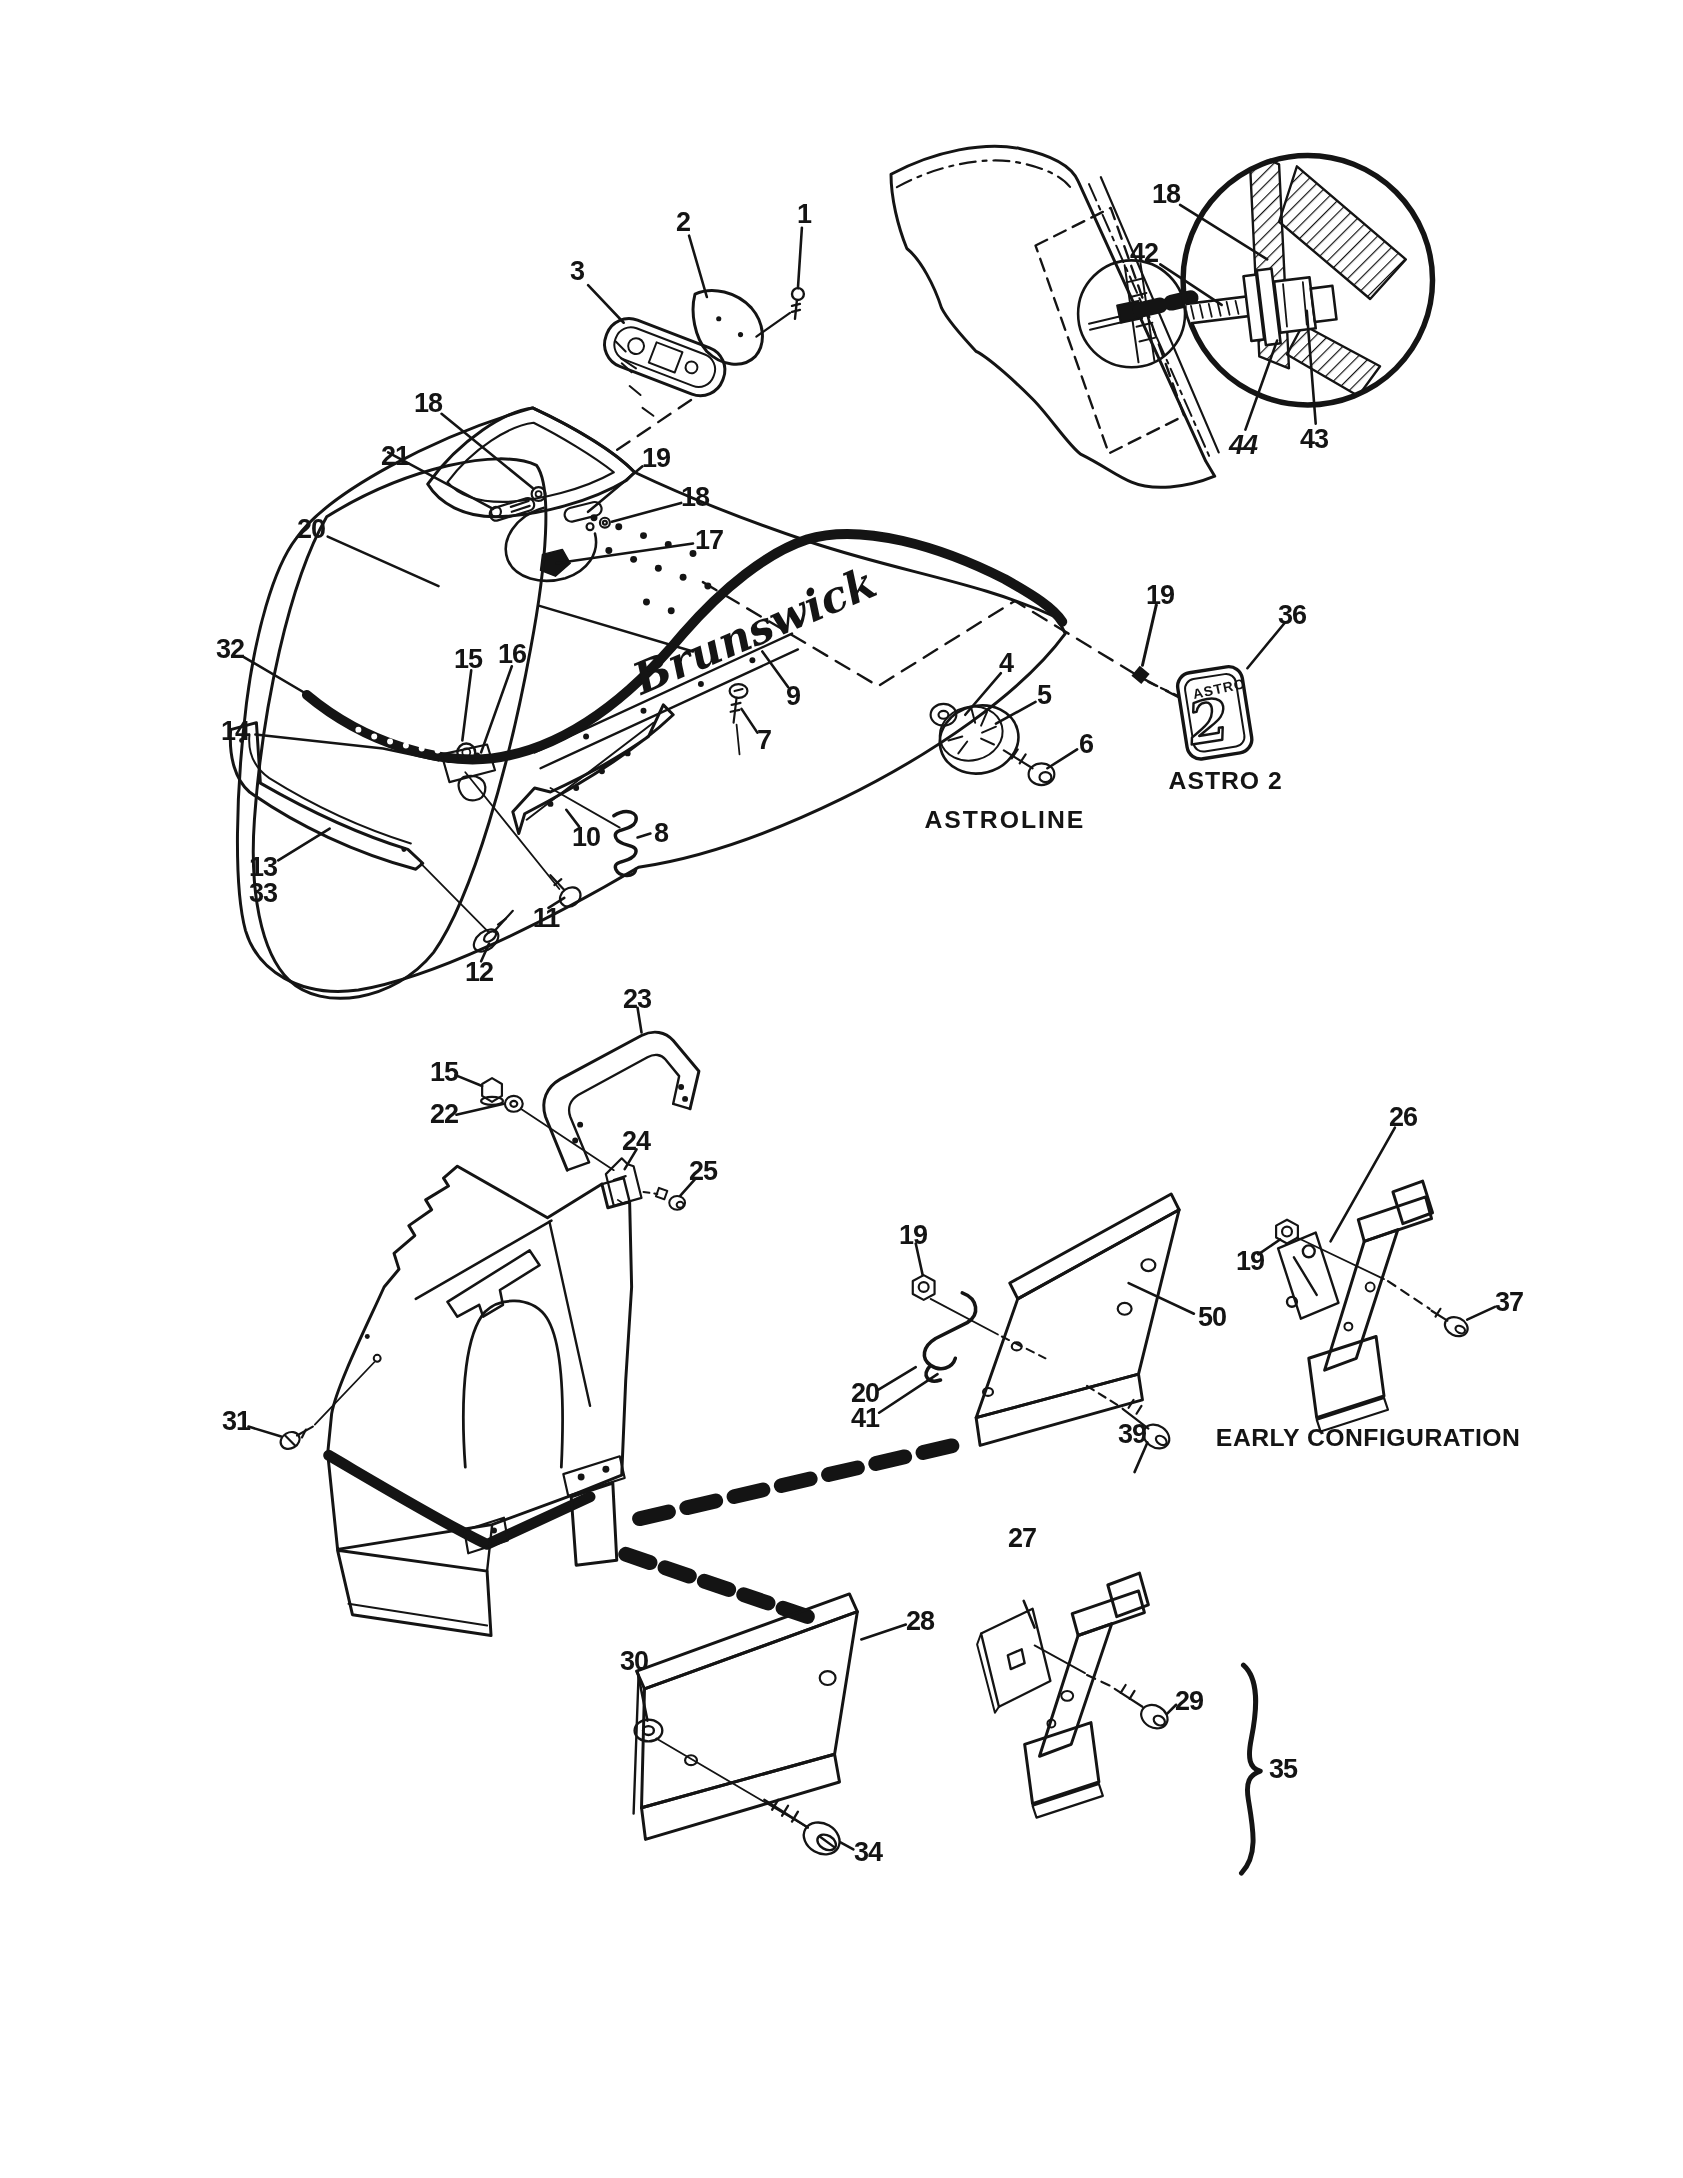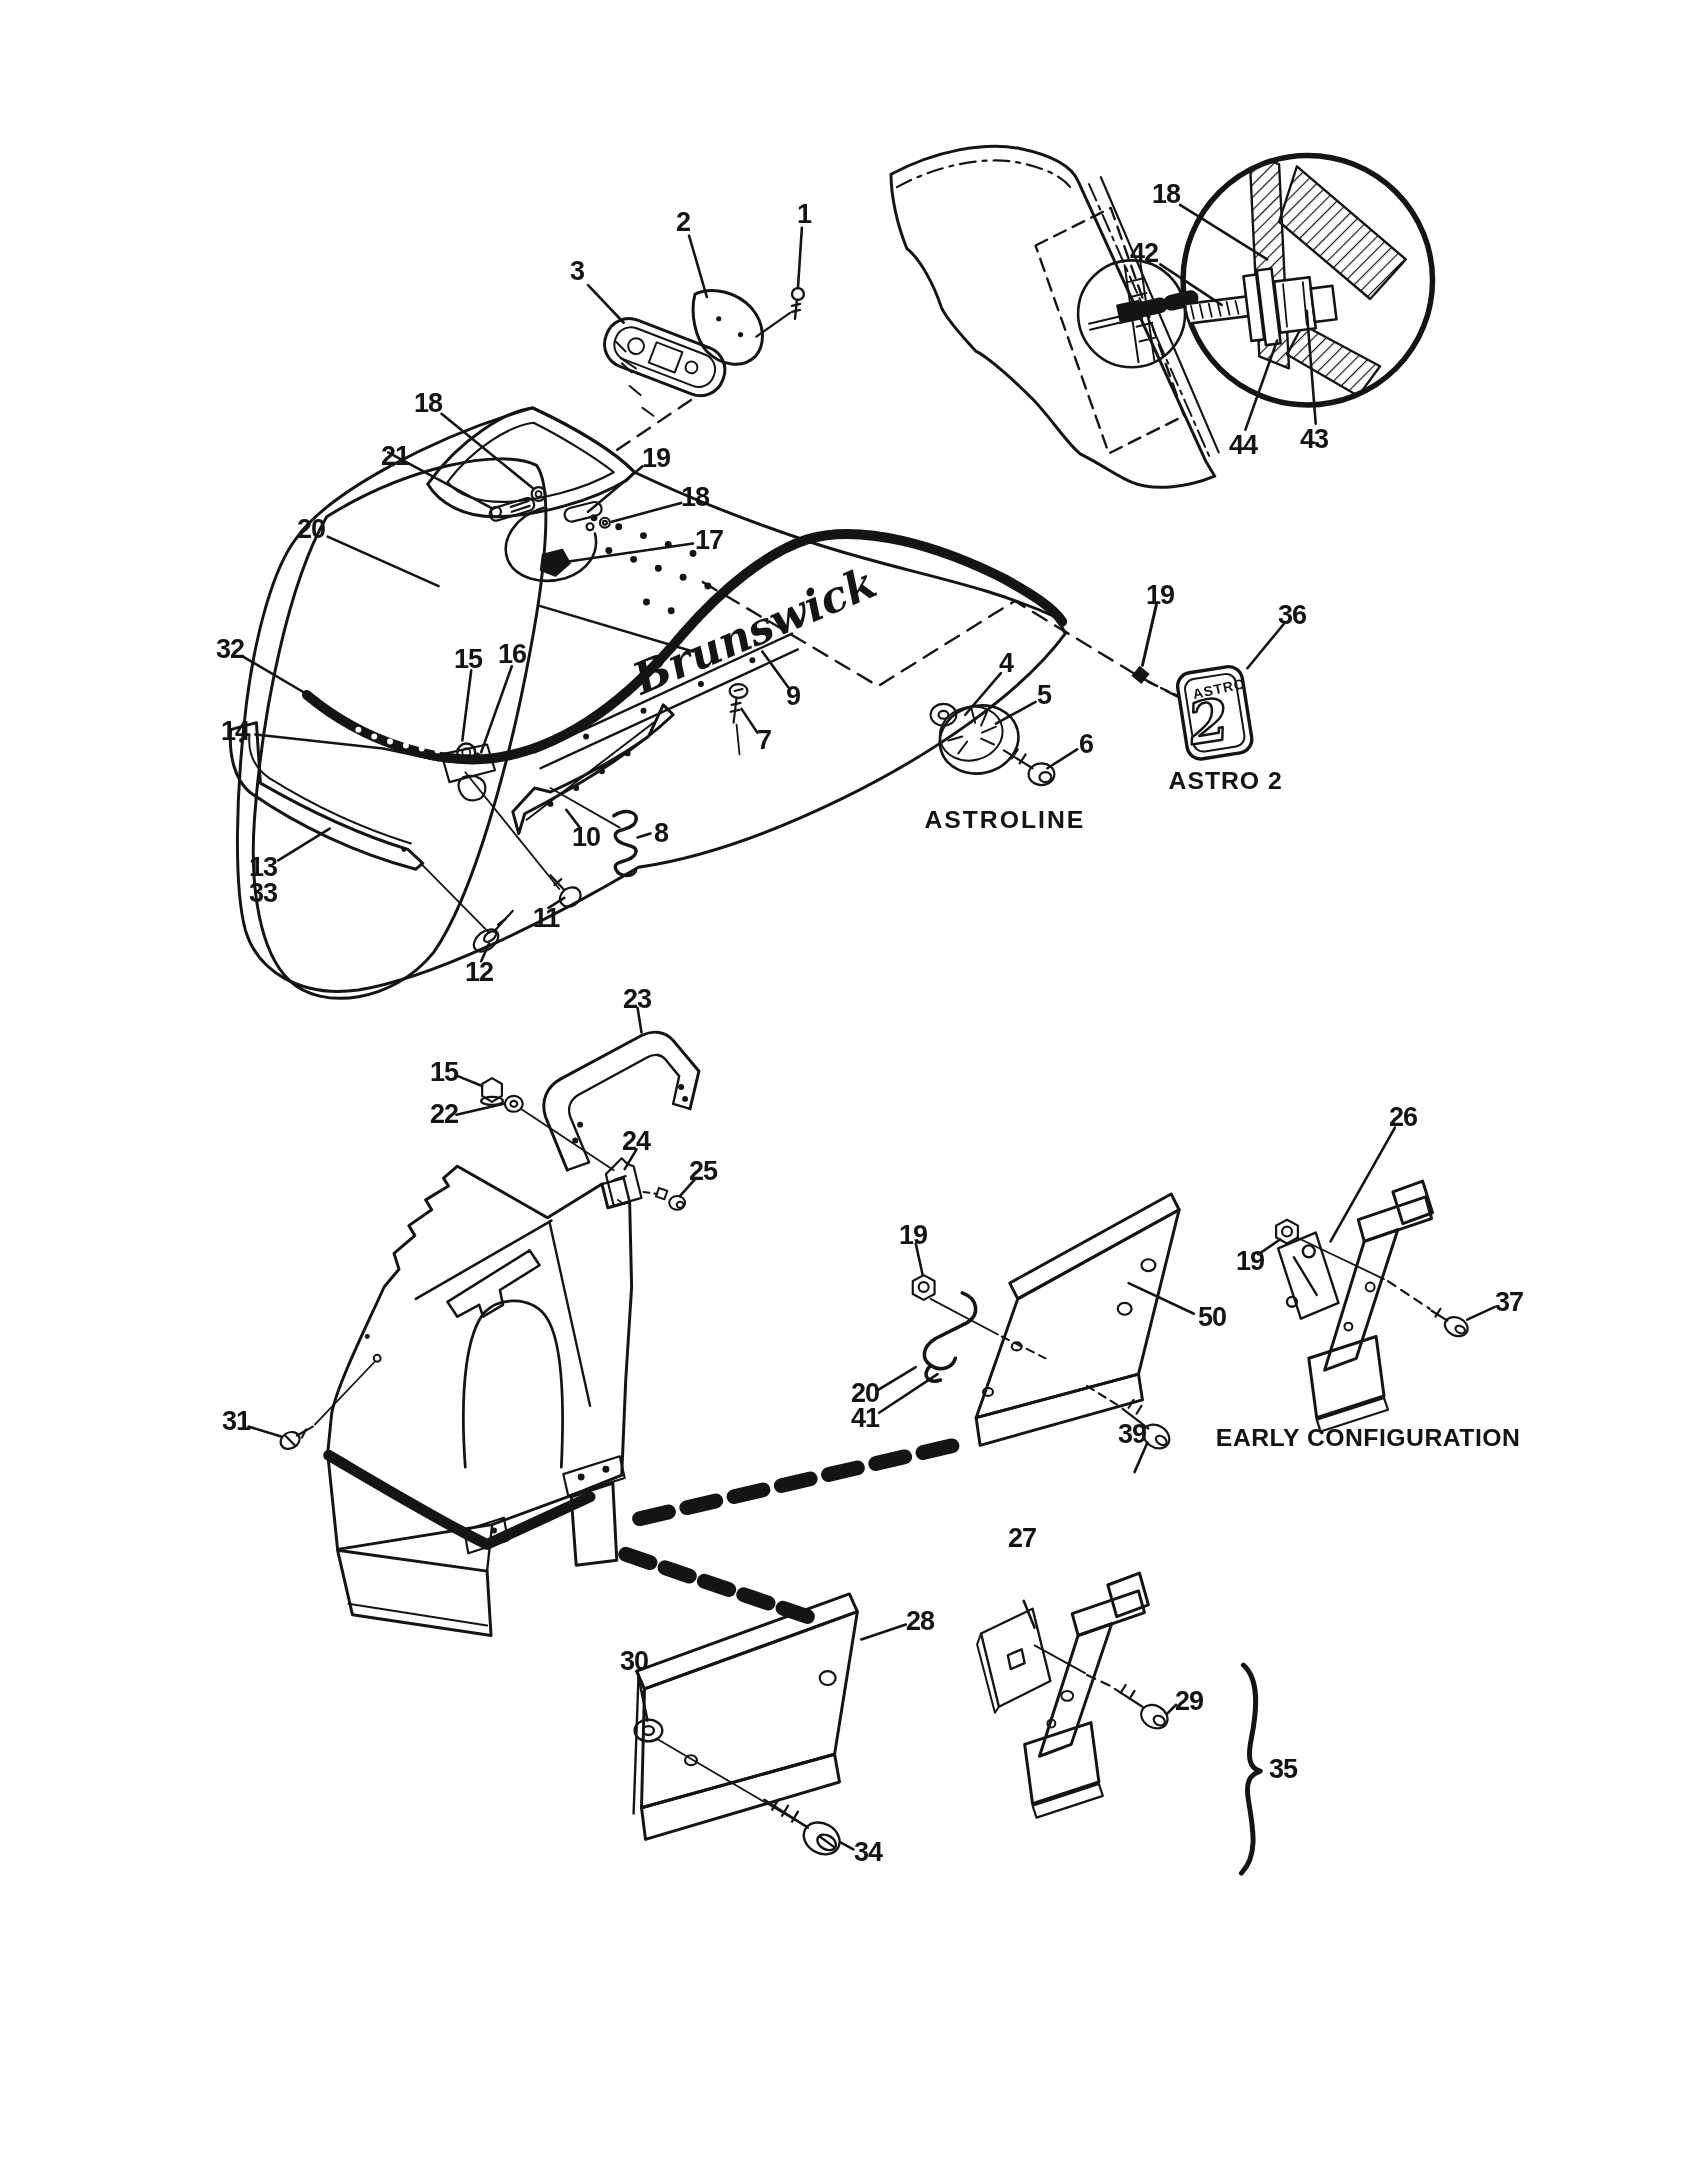--- a/index.html
+++ b/index.html
@@ -531,21 +531,21 @@
   <line x1="1188" y1="1722" x2="1179" y2="1731"></line>
 </g>
 </svg>
 
 <div id="callout-layer">
       <div class="callout" style="left: 804px; top: 214px;">1</div>
       <div class="callout" style="left: 683px; top: 222px;">2</div>
       <div class="callout" style="left: 577px; top: 271px;">3</div>
       <div class="callout" style="left: 1166px; top: 194px;">18</div>
       <div class="callout" style="left: 1144px; top: 253px;">42</div>
-      <div class="callout" style="left: 1243px; top: 445px;">44</div>
+      <div class="callout" style="left: 1243px; top: 445px; font-style: italic;">44</div>
       <div class="callout" style="left: 1314px; top: 439px;">43</div>
       <div class="callout" style="left: 428px; top: 403px;">18</div>
       <div class="callout" style="left: 395px; top: 444px; margin-top: 12px;">21</div>
       <div class="callout" style="left: 656px; top: 458px;">19</div>
       <div class="callout" style="left: 695px; top: 497px;">18</div>
       <div class="callout" style="left: 709px; top: 540px;">17</div>
       <div class="callout" style="left: 311px; top: 529px;">20</div>
       <div class="callout" style="left: 230px; top: 649px;">32</div>
       <div class="callout" style="left: 235px; top: 731px;">14</div>
       <div class="callout" style="left: 468px; top: 659px;">15</div>

